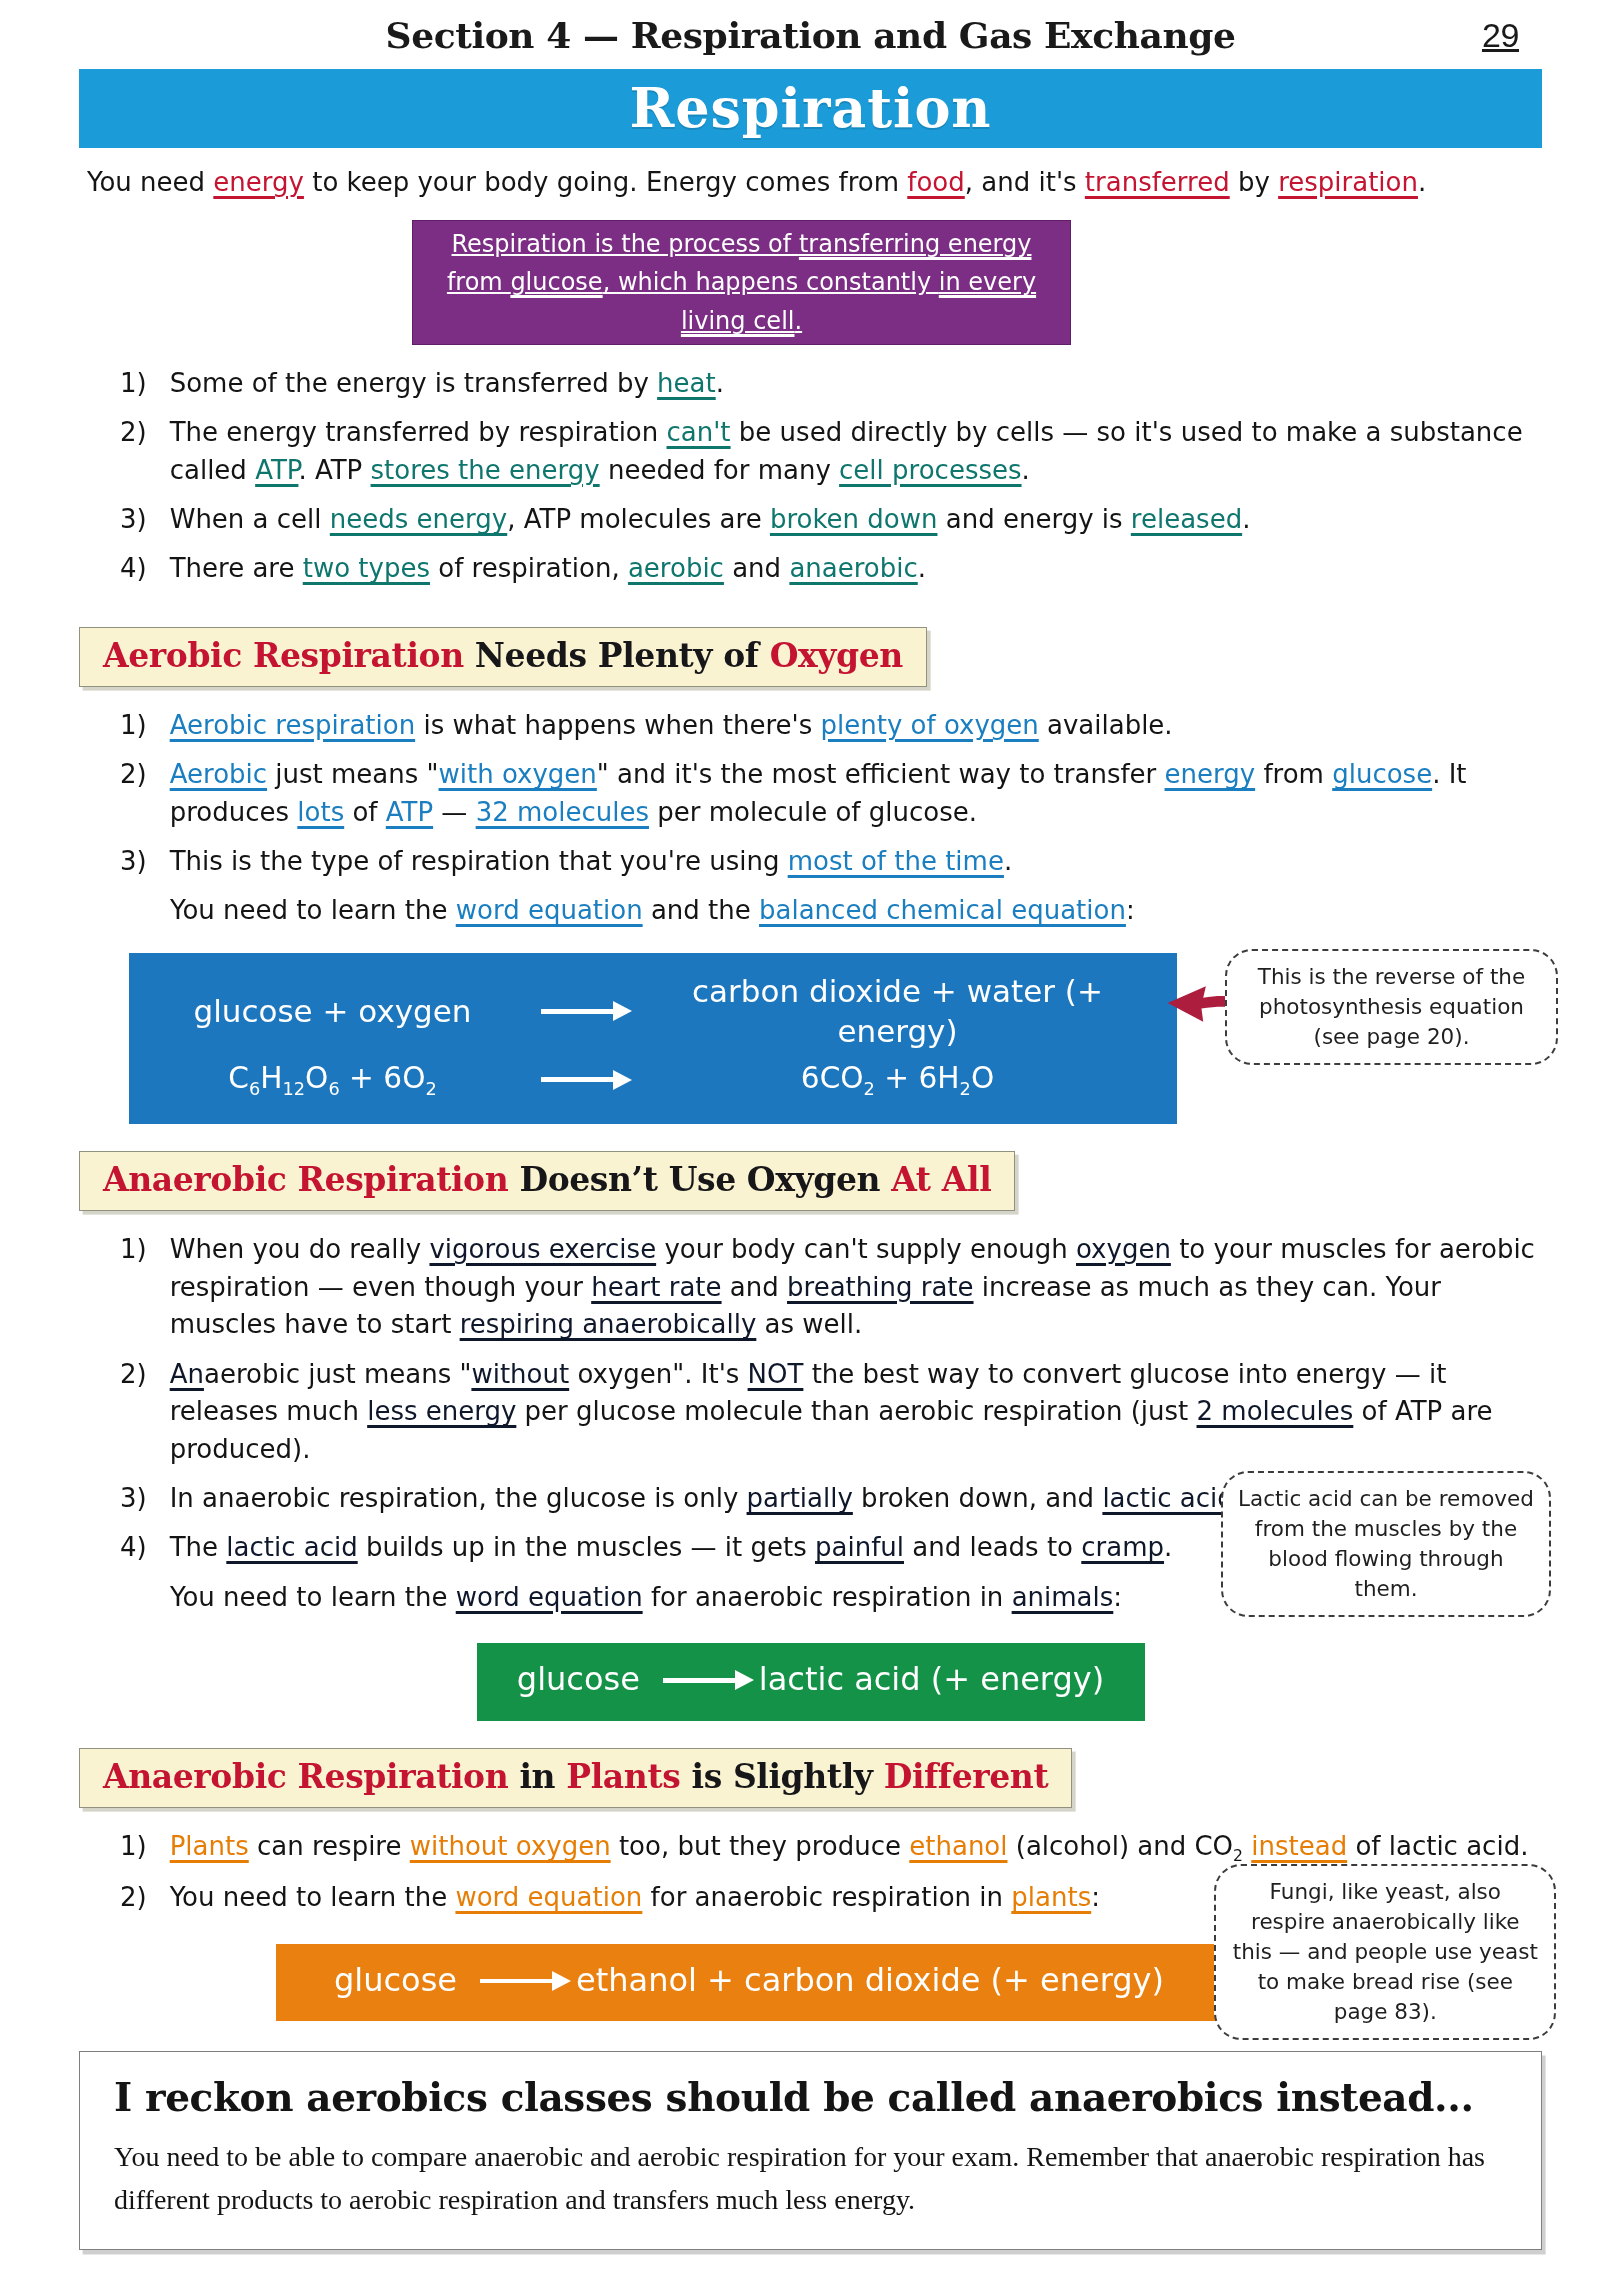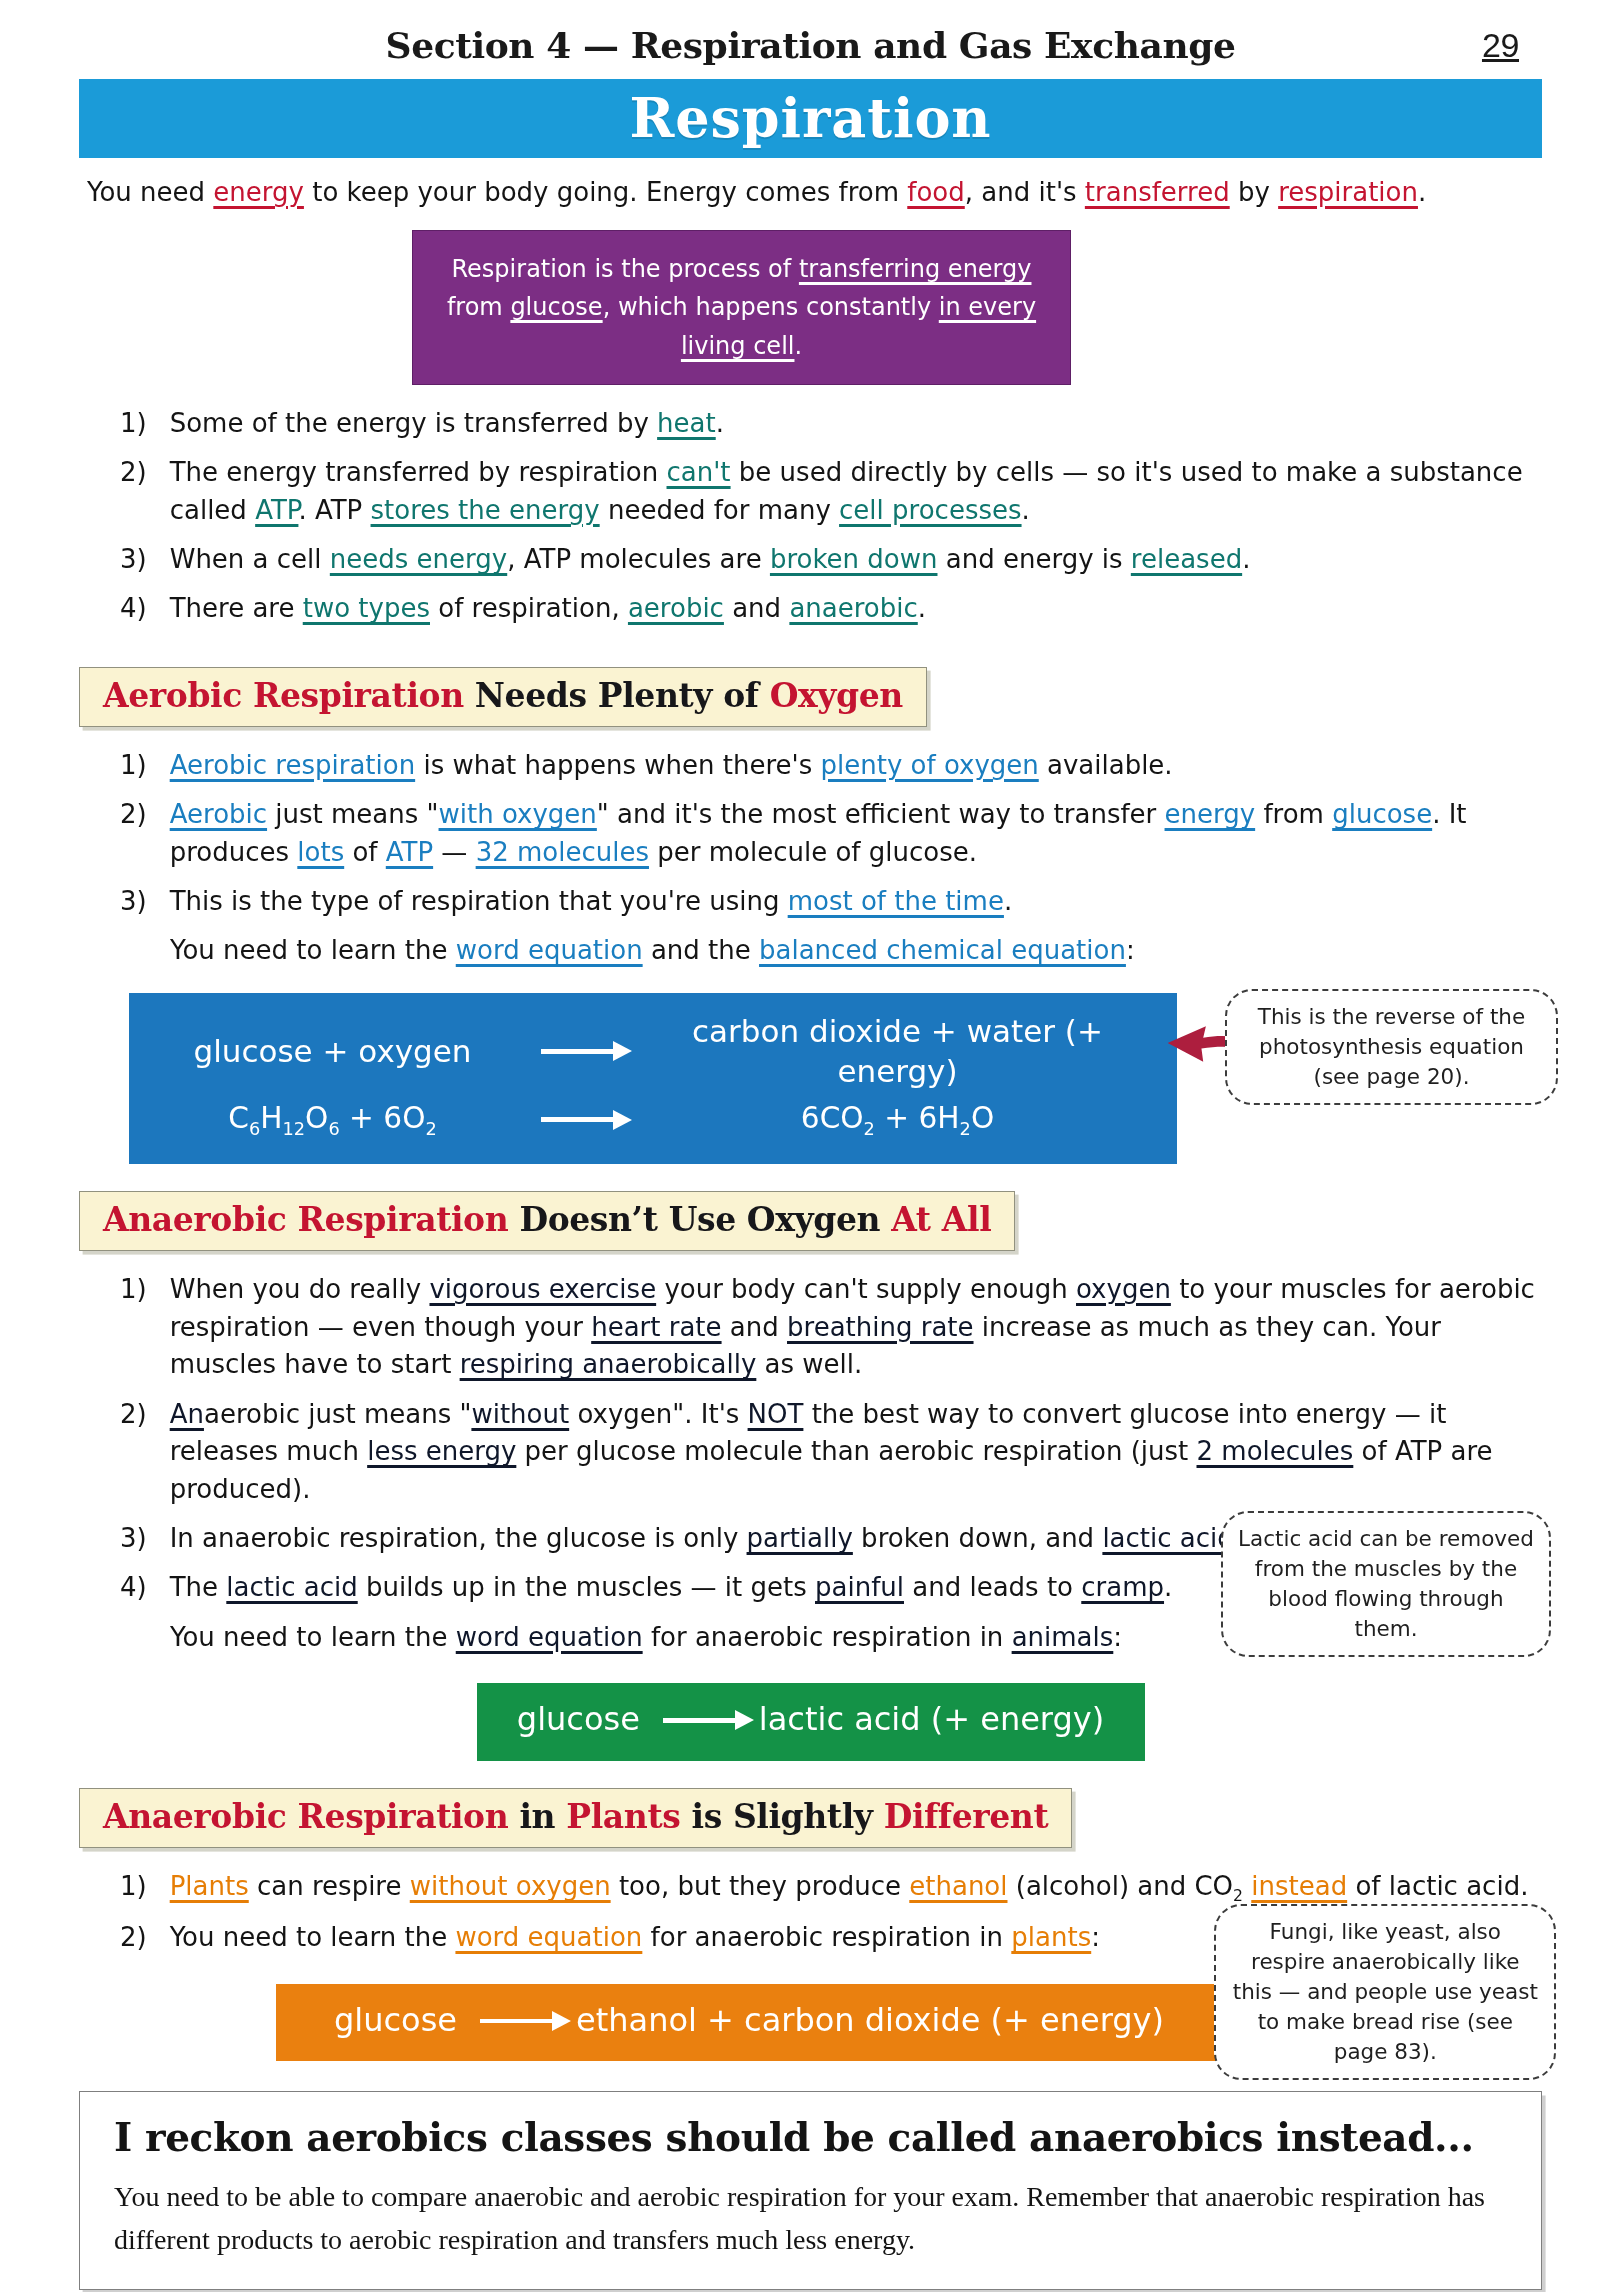--- a/index.html
+++ b/index.html
@@ -1,21 +1,21 @@
 <!DOCTYPE html>
 <html style="font-size:14.3px"><head>
 <meta charset="utf-8">
 <style>
   * { box-sizing: border-box; }
   html,body { margin:0; padding:0; background:#ffffff; }
   body { width:1621px; height:2293px; overflow:hidden; color:#141414; }
   .page { position:relative; width:1621px; height:2293px; padding:0 79px; }
 
   
-  .page-header { position:relative; margin-top:25px; text-align:center;
+  .page-header { position:relative; margin-top:15px; text-align:center;
     font:bold 36px/1.15 "DejaVu Serif", serif; letter-spacing:-0.4px; color:#1a1a1a; }
   .page-number { position:absolute; right:23px; top:1.8px;
     font:400 34px/1.1 "Liberation Sans", sans-serif;text-decoration:underline; }
 
   
   .banner { margin-top:12.5px; height:79px; background:#1b9bd8;
     display:flex; align-items:center; justify-content:center; }
   .banner-title { color:#fff; font:bold 54px/1 "DejaVu Serif", serif; letter-spacing:0.9px;
     text-shadow:0 1.8px 0 rgba(0,0,0,0.12); }
 
@@ -23,22 +23,22 @@
   .intro { margin:16px 0 0 8px; font:26px/1.4 "DejaVu Sans", sans-serif; }
 
   
   .head-box { display:inline-block; margin-top:27px; background:#faf3d2;
     border:1.8px solid #91917f; box-shadow:3.6px 3.6px 0 #d4d4c9;
     padding:9px 23px 11.6px; font:bold 33px/1.15 "DejaVu Serif", serif;
     letter-spacing:-0.4px; color:#17171a; }
 
   
   .callout-purple { width:659px; margin:19.7px 0 0 333px; background:#7c2e84;
-    border:1.8px solid #5e1f66; color:#fff; text-align:center; padding:19px 18px;
-    font:24px/1.6 "DejaVu Sans", sans-serif; }
+    border:1.8px solid #5e1f66; color:#fff; text-align:center; padding:4px 18px;
+    font:24px/1.6 "DejaVu Sans", sans-serif;text-decoration:underline; }
 
   
   .nlist { list-style:none; margin:19.7px 0 0; padding:0 0 0 41px; }
   .nitem { display:flex; gap:10.7px; margin-bottom:11.6px;
     font:26px/1.45 "DejaVu Sans", sans-serif; }
   .num { flex:0 0 39px; }
   .lead { margin:7.2px 0 0 91px; font:26px/1.45 "DejaVu Sans", sans-serif; }
 
   
   .em { text-decoration:underline; text-decoration-thickness:2.7px; text-underline-offset:4.5px; }

